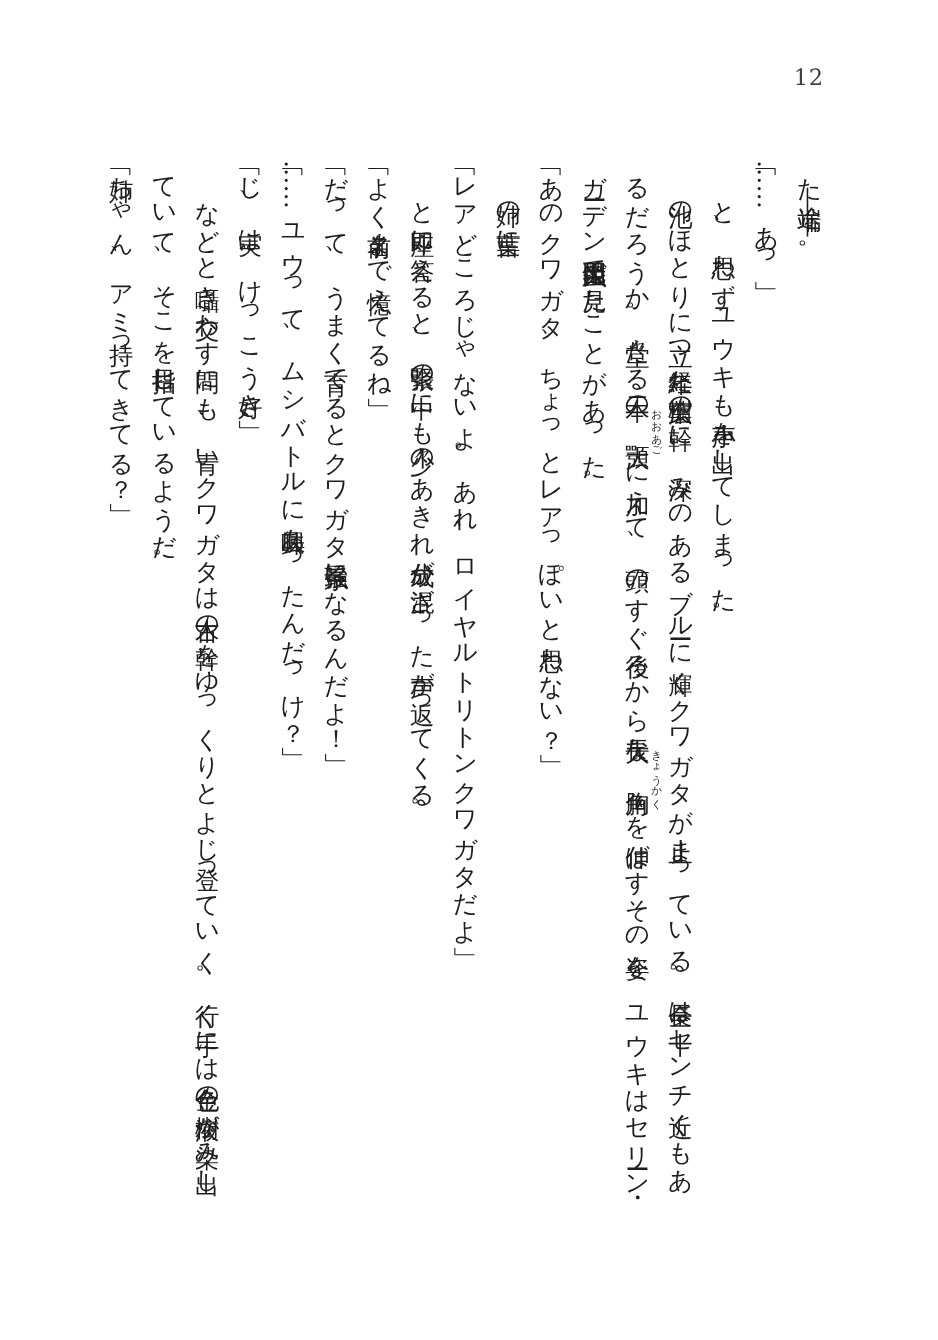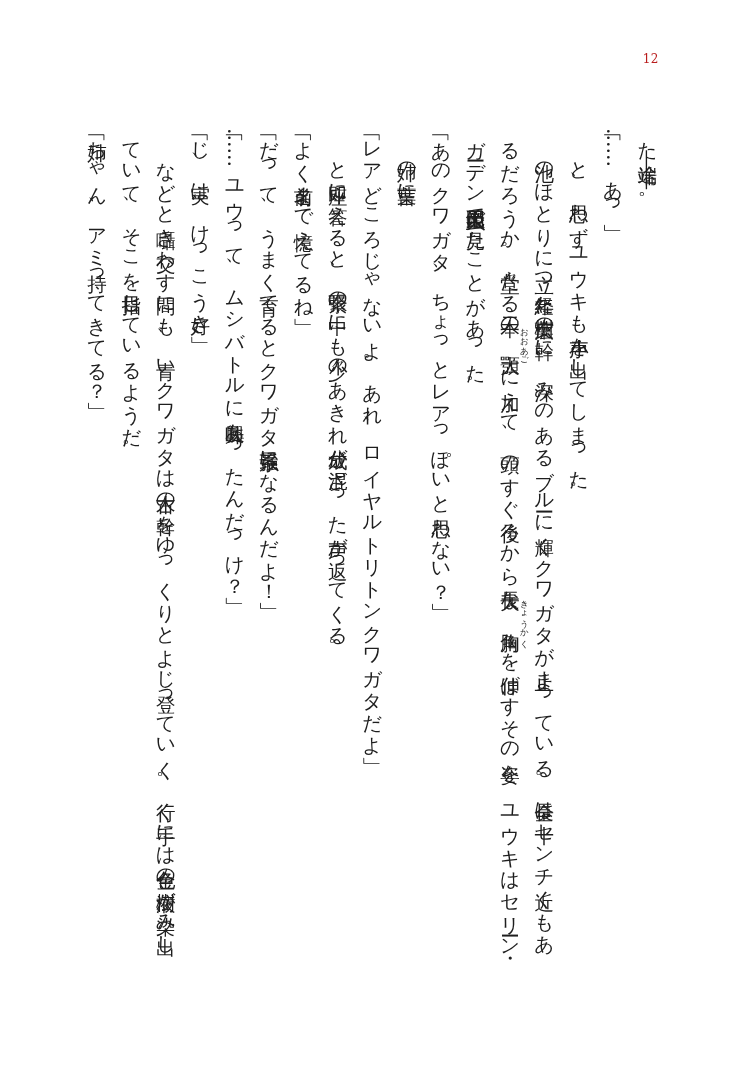--- a/index.html
+++ b/index.html
@@ -14,22 +14,22 @@
   .page {
     position: relative;
     width: 750px;
     height: 1072px;
     background: #ffffff;
   }
   .page-number {
     position: absolute;
     top: 52px;
     right: 91px;
-    font-size: 12px;
-    color: #b91c1c;
+    font-size: 18px;
+    color: #404040;
     letter-spacing: 0.5px;
   }
   .text-block {
     position: absolute;
     top: 128px;
     right: 86px;
     height: 822px;
     writing-mode: vertical-rl;
     -webkit-writing-mode: vertical-rl;
     text-orientation: mixed;

